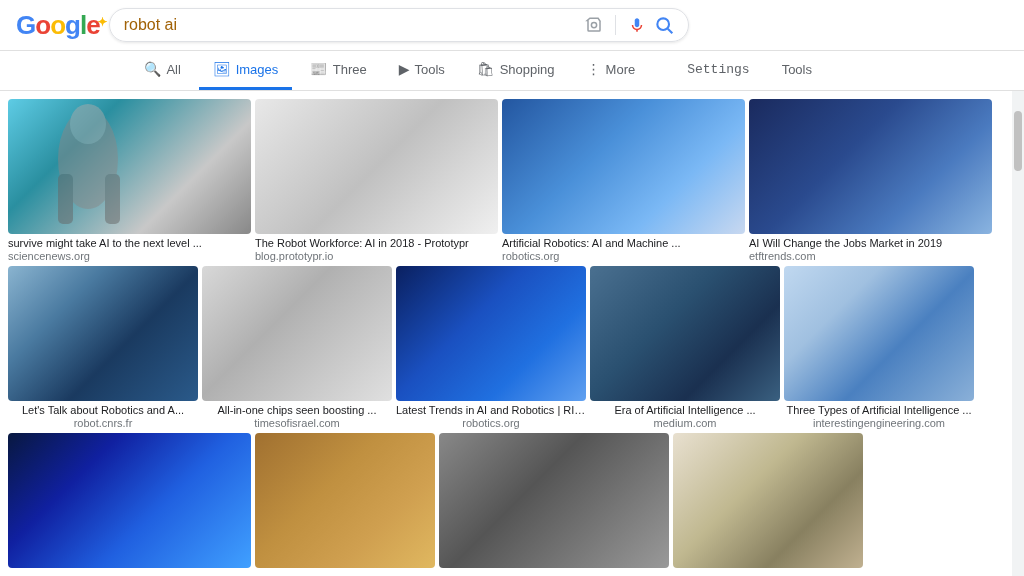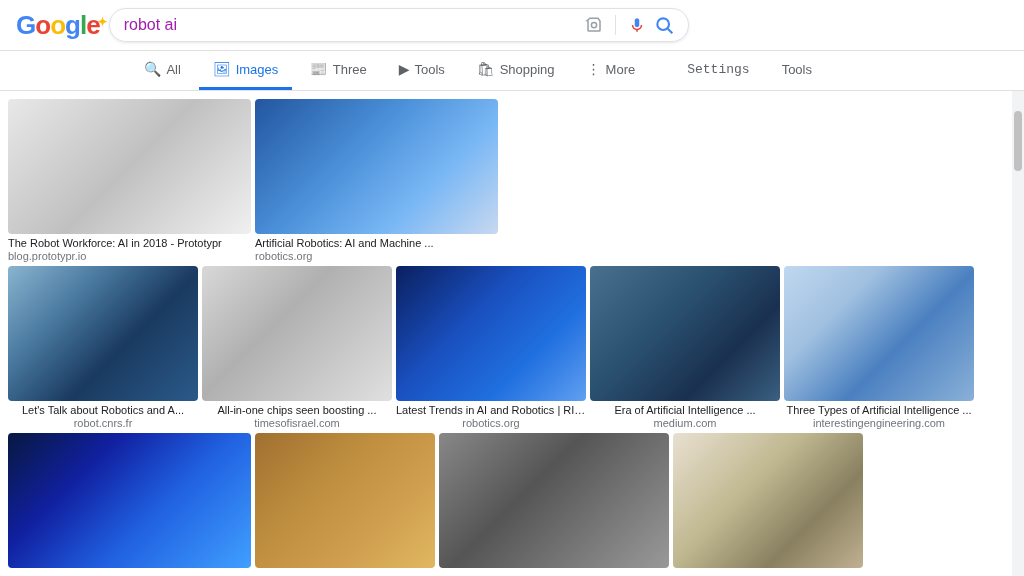--- a/index.html
+++ b/index.html
@@ -36,21 +36,21 @@
       flex: 1;
       max-width: 580px;
       box-shadow: 0 1px 3px rgba(0,0,0,0.1);
       gap: 8px;
     }
     #search-input {
       border: none;
       outline: none;
       font-size: 16px;
       flex: 1;
-      color: #a21caf;
+      color: #a16207;
     }
     .search-icon-btn {
       background: none;
       border: none;
       cursor: pointer;
       color: #9aa0a6;
       font-size: 18px;
       display: flex;
       align-items: center;
     }
@@ -227,28 +227,46 @@
   <a class="nav-tab nav-tools" href="#">
     <span>Tools</span>
   </a>
 </div>
 
 <div id="content-area">
   <div id="image-grid">
 
     <div class="grid-row">
       <div class="img-card row1-card">
+        <div class="img-thumb thumb-1" style="border-radius:4px; position:relative; overflow:hidden;">
+
+          <svg width="100%" height="100%" viewBox="0 0 243 135" style="position:absolute;top:0;left:0;" opacity="0.5">
+            <ellipse cx="80" cy="60" rx="30" ry="50" fill="#888"></ellipse>
+            <ellipse cx="80" cy="25" rx="18" ry="20" fill="#aaa"></ellipse>
+            <rect x="50" y="75" width="15" height="50" rx="5" fill="#666"></rect>
+            <rect x="97" y="75" width="15" height="50" rx="5" fill="#666"></rect>
+          </svg>
+        </div>
+        <div class="img-caption">survive might take AI to the next level ...</div>
+        <div class="img-source">sciencenews.org</div>
+      </div>
+      <div class="img-card row1-card">
         <div class="img-thumb thumb-2" style="border-radius:4px;"></div>
         <div class="img-caption">The Robot Workforce: AI in 2018 - Prototypr</div>
         <div class="img-source">blog.prototypr.io</div>
       </div>
       <div class="img-card row1-card">
         <div class="img-thumb thumb-3" style="border-radius:4px;"></div>
         <div class="img-caption">Artificial Robotics: AI and Machine ...</div>
         <div class="img-source">robotics.org</div>
+      </div>
+      <div class="img-card row1-card">
+        <div class="img-thumb thumb-4" style="border-radius:4px;"></div>
+        <div class="img-caption">AI Will Change the Jobs Market in 2019</div>
+        <div class="img-source">etftrends.com</div>
       </div>
     </div>
 
     <div class="grid-row">
       <div class="img-card row2-card">
         <div class="img-thumb thumb-5" style="border-radius:4px;"></div>
         <div class="img-caption">Let's Talk about Robotics and A...</div>
         <div class="img-source">robot.cnrs.fr</div>
       </div>
       <div class="img-card row2-card">

